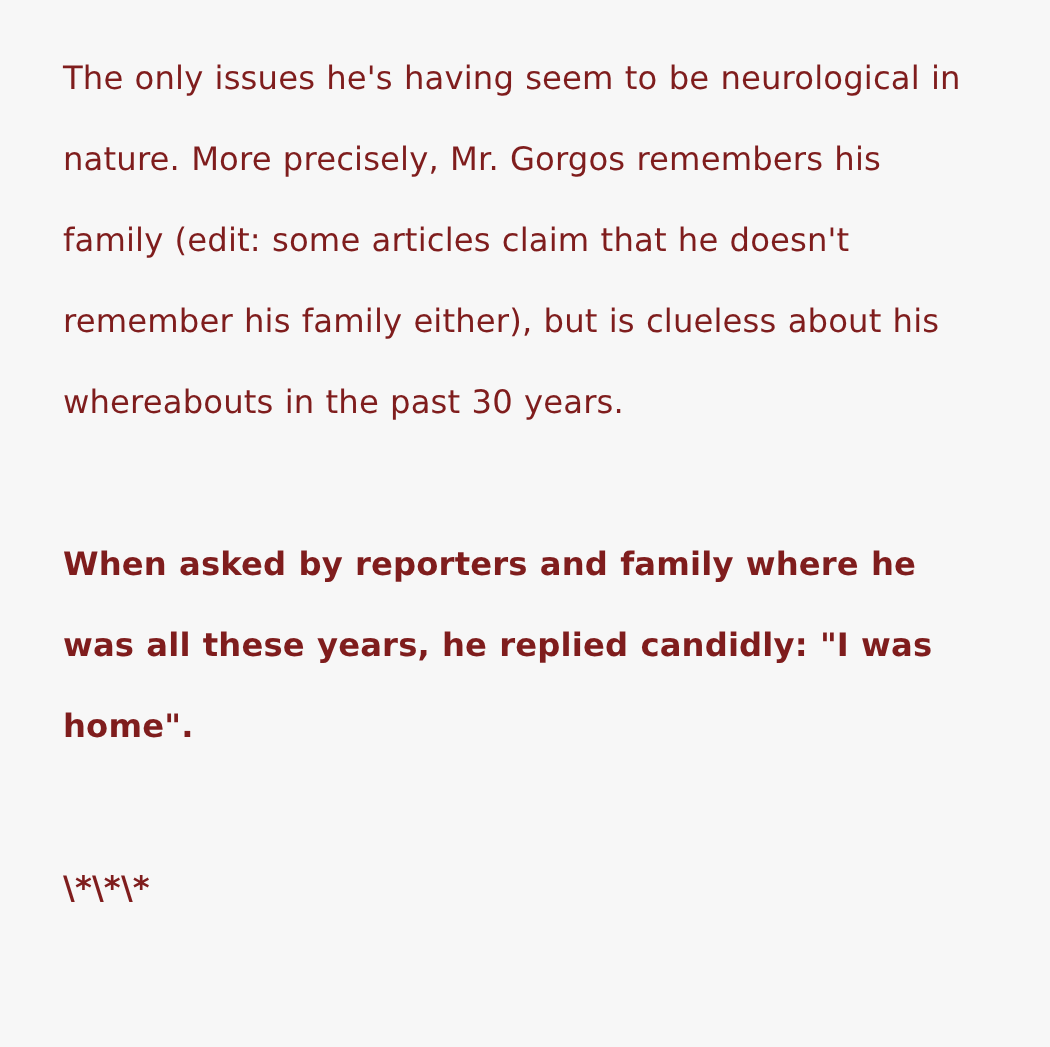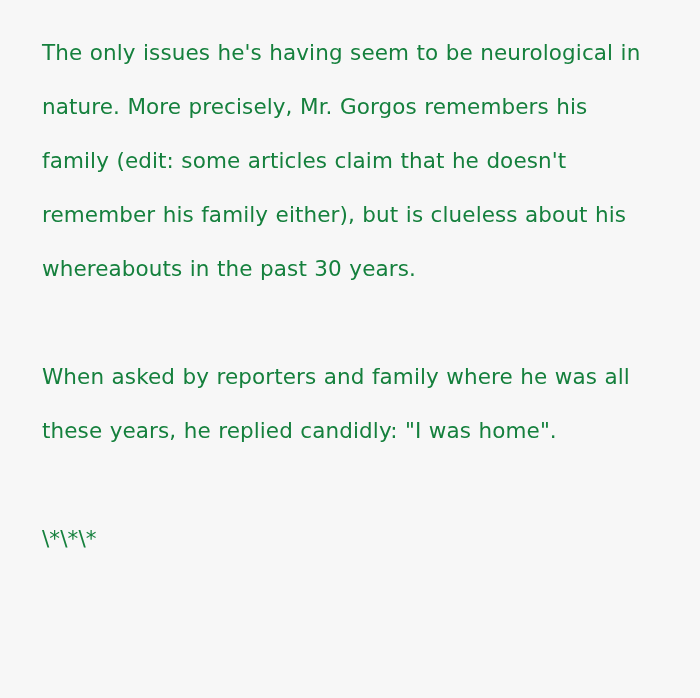--- a/index.html
+++ b/index.html
@@ -14,32 +14,33 @@
     overflow: hidden;
   }
   .page {
     box-sizing: border-box;
     width: 700px;
     height: 698px;
     background: #f7f7f7;
     padding: 26px 40px 0 42px;
   }
   .text-body {
-    color: #15803d;
+    color: #7f1d1d;
     font-size: 21.5px;
     line-height: 54px;
     letter-spacing: 0.1px;
     word-spacing: 0.5px;
   }
   .para {
     margin: 0;
     white-space: pre-wrap;
   }
   .para + .para {
     margin-top: 54px;
+    font-weight: bold;
   }
 </style>
 </head>
 <body>
 
 <div class="page">
   <div class="text-body">
     <p class="para">The only issues he's having seem to be neurological in nature. More precisely, Mr. Gorgos remembers his family (edit: some articles claim that he doesn't remember his family either), but is clueless about his whereabouts in the past 30 years.</p>
     <p class="para">When asked by reporters and family where he was all these years, he replied candidly: "I was home".</p>
     <p class="para">\*\*\*</p>

